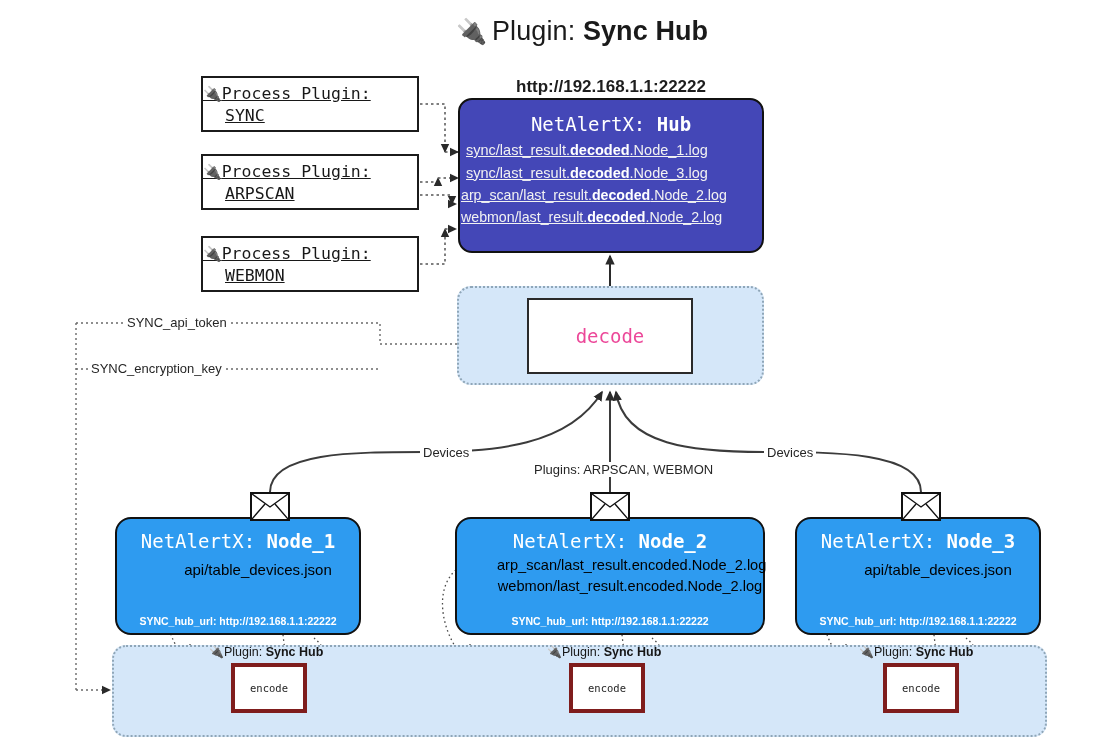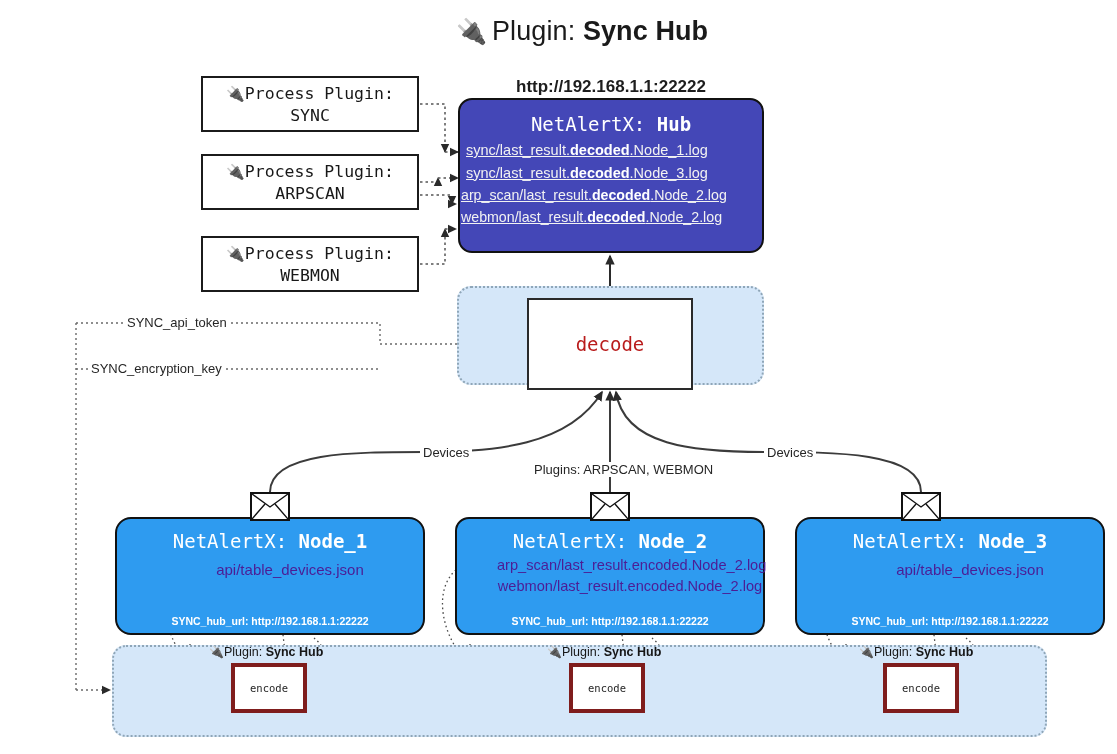--- a/index.html
+++ b/index.html
@@ -42,26 +42,26 @@
   .proc-box {
     position: absolute;
     width: 218px;
     height: 56px;
     background: #ffffff;
     border: 2px solid #1b1b1b;
     font-family: "DejaVu Sans Mono", monospace;
     font-size: 16.5px;
     color: #181818;
     line-height: 1.35;
-    text-align: center;
     padding-top: 5px;
+    text-decoration: underline;
   }
   .proc-box .l1 { display: block; white-space: nowrap; }
   .proc-box .l1 .pico { font-family: "Liberation Sans", sans-serif; font-size: 15px; }
-  .proc-box .l2 { display: block; white-space: nowrap; }
+  .proc-box .l2 { display: block; white-space: nowrap; padding-left: 22px; }
 
   
   #hub-url {
     position: absolute;
     left: 434px; top: 77px;
     width: 306px;
     text-align: center;
     font-size: 17px;
     font-weight: bold;
     color: #1d1d1d;
@@ -101,63 +101,63 @@
     position: absolute;
     left: 433px; top: 286px;
     width: 307px; height: 99px;
     background: #d5e7f9;
     border: 2px dotted #8fa6b8;
     border-radius: 14px;
   }
   #decode-box {
     position: absolute;
     left: 503px; top: 298px;
-    width: 166px; height: 92px;
+    width: 166px; height: 76px;
     background: #ffffff;
     border: 2px solid #2a2a2a;
     display: flex;
     align-items: center;
     justify-content: center;
     font-family: "DejaVu Sans Mono", monospace;
     font-size: 19px;
-    color: #b91c1c;
+    color: #ec4899;
   }
 
   
   .wire-label {
     position: absolute;
     font-size: 13px;
     color: #262626;
     background: #ffffff;
     white-space: nowrap;
     padding: 0 3px;
   }
 
   
   .node {
     position: absolute;
-    width: 310px; height: 118px;
+    width: 246px; height: 118px;
     background: #2e9bf0;
     border: 2.5px solid #111111;
     border-radius: 16px;
     color: #ffffff;
   }
-  .node.n2 { width: 310px; border-radius: 14px; }
+  .node.n2 { width: 310px; }
   .node-title {
     text-align: center;
     font-family: "DejaVu Sans Mono", monospace;
     font-size: 19px;
     margin-top: 11px;
     white-space: nowrap;
   }
   .node-title .nb { font-weight: bold; }
   .node-line {
     text-align: center;
     font-size: 15px;
-    color: #4c1d95;
+    color: #000000;
     white-space: nowrap;
     margin-top: 9px;
     padding-left: 40px;
   }
   .node-line.tight { margin-top: 5px; font-size: 14.6px; }
   .node-foot {
     position: absolute;
     left: 0; bottom: 6px;
     width: 100%;
     text-align: center;

